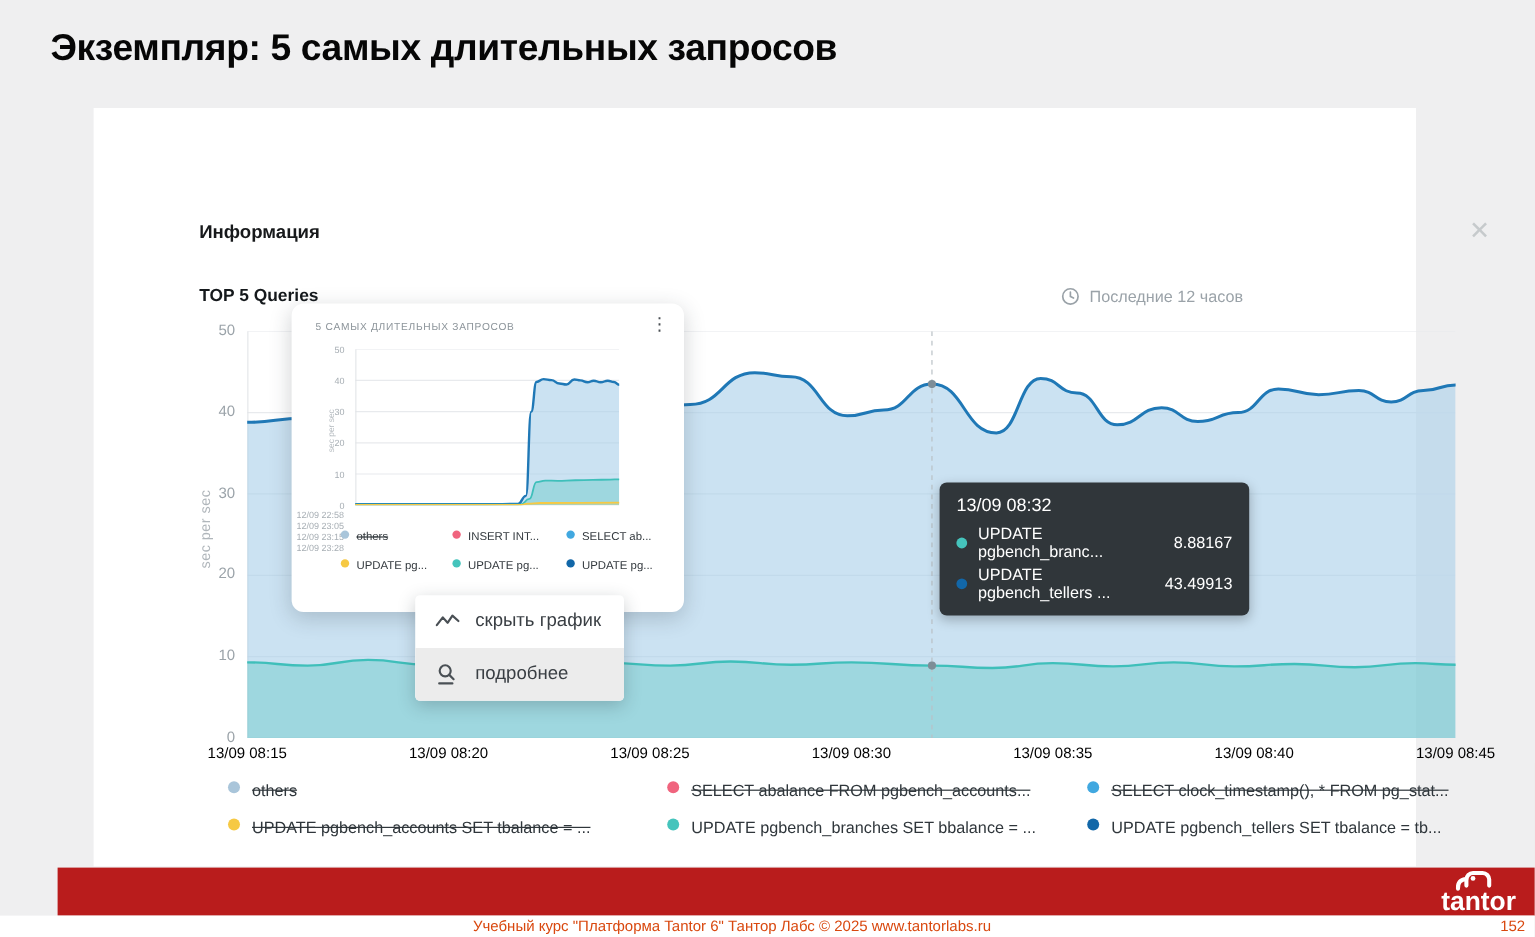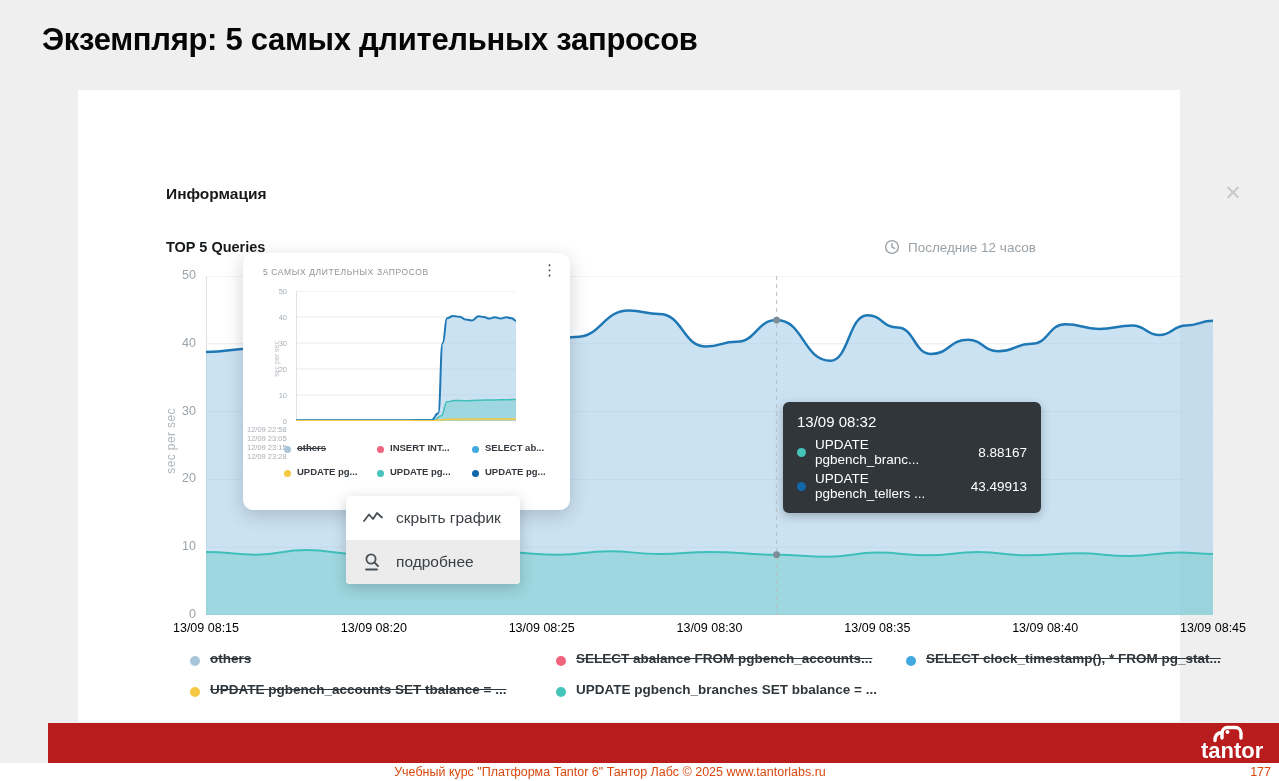--- a/index.html
+++ b/index.html
@@ -27,21 +27,21 @@
   .y-ticks-main div { position:absolute; right:6px; width:40px; text-align:right;
     font-size:12.5px; color:#9ba3a9; }
   .ylabel-main { position:absolute; left:86px; top:318px; writing-mode:vertical-rl; transform:rotate(180deg);
     font-size:12px; color:#b0b6bb; letter-spacing:.4px; }
   .x-ticks-main { position:absolute; left:128px; top:531px; width:1007px; height:16px; }
   .x-ticks-main span { position:absolute; transform:translateX(-50%); white-space:nowrap;
     font-size:12.5px; color:#000000; }
   
   .legend-main { position:absolute; left:112px; top:561px; display:grid;
     grid-template-columns:366px 350px auto; row-gap:16px; font-size:13.5px; color:#2f363b; }
-  .legend-item { display:flex; align-items:flex-end; gap:10px; cursor:pointer; white-space:nowrap;font-weight:bold; }
+  .legend-item { display:flex; align-items:flex-start; gap:10px; cursor:pointer; white-space:nowrap; }
   .legend-item .dot { width:10px; height:10px; border-radius:50%; flex:0 0 auto; }
   .legend-label.struck { text-decoration:line-through; }
   
   .tooltip { position:absolute; left:705px; top:312px; width:258px; background:#30363a;
     border-radius:6px; padding:11px 14px 12px 14px; color:#fff; z-index:15;
     box-shadow:0 3px 10px rgba(0,0,0,.25); }
   .tt-title { font-size:15px; margin-bottom:7px; }
   .tt-row { display:flex; align-items:center; gap:9px; font-size:13.5px; margin-top:4px; }
   .tt-dot { width:9px; height:9px; border-radius:50%; flex:0 0 auto; }
   .tt-value { margin-left:auto; }
@@ -151,20 +151,24 @@
           <span class="legend-label struck">SELECT clock_timestamp(), * FROM pg_stat...</span>
         </div>
         <div class="legend-item">
           <span class="dot" style="background: rgb(246, 201, 68);"></span>
           <span class="legend-label struck">UPDATE pgbench_accounts SET tbalance = ...</span>
         </div>
         <div class="legend-item">
           <span class="dot" style="background: rgb(69, 196, 188);"></span>
           <span class="legend-label">UPDATE pgbench_branches SET bbalance = ...</span>
         </div>
+        <div class="legend-item">
+          <span class="dot" style="background: rgb(18, 103, 168);"></span>
+          <span class="legend-label">UPDATE pgbench_tellers SET tbalance = tb...</span>
+        </div>
       </div>
 
     <div class="tooltip">
       <div class="tt-title">13/09 08:32</div>
       <div class="tt-row">
         <span class="tt-dot" style="background: rgb(69, 196, 188);"></span>
         <span class="tt-label">UPDATE pgbench_branc...</span>
         <span class="tt-value">8.88167</span>
       </div>
       <div class="tt-row">
@@ -260,16 +264,16 @@
       <g stroke="#ffffff" stroke-width="3.4" fill="none" stroke-linecap="round" stroke-linejoin="round">
         <path d="M47 13 V8 a5.5 5.5 0 0 1 5.5-5.5 h8 A5.5 5.5 0 0 1 66 8 v5"></path>
         <path d="M47 7.5 q-7.5 0.5 -7 8"></path>
       </g>
       <circle cx="52.5" cy="7" r="2" fill="#ffffff"></circle>
       <text x="26" y="33" fill="#ffffff" font-size="22" font-weight="bold" font-family="Liberation Sans, sans-serif">tantor</text>
     </svg>
   </div>
   <div class="footer-strip">
     <div class="footer-text">Учебный курс "Платформа Tantor 6" Тантор Лабс © 2025 www.tantorlabs.ru</div>
-    <div class="page-num">177</div>
+    <div class="page-num">152</div>
   </div>
 
 </div>
 
 </body></html>

